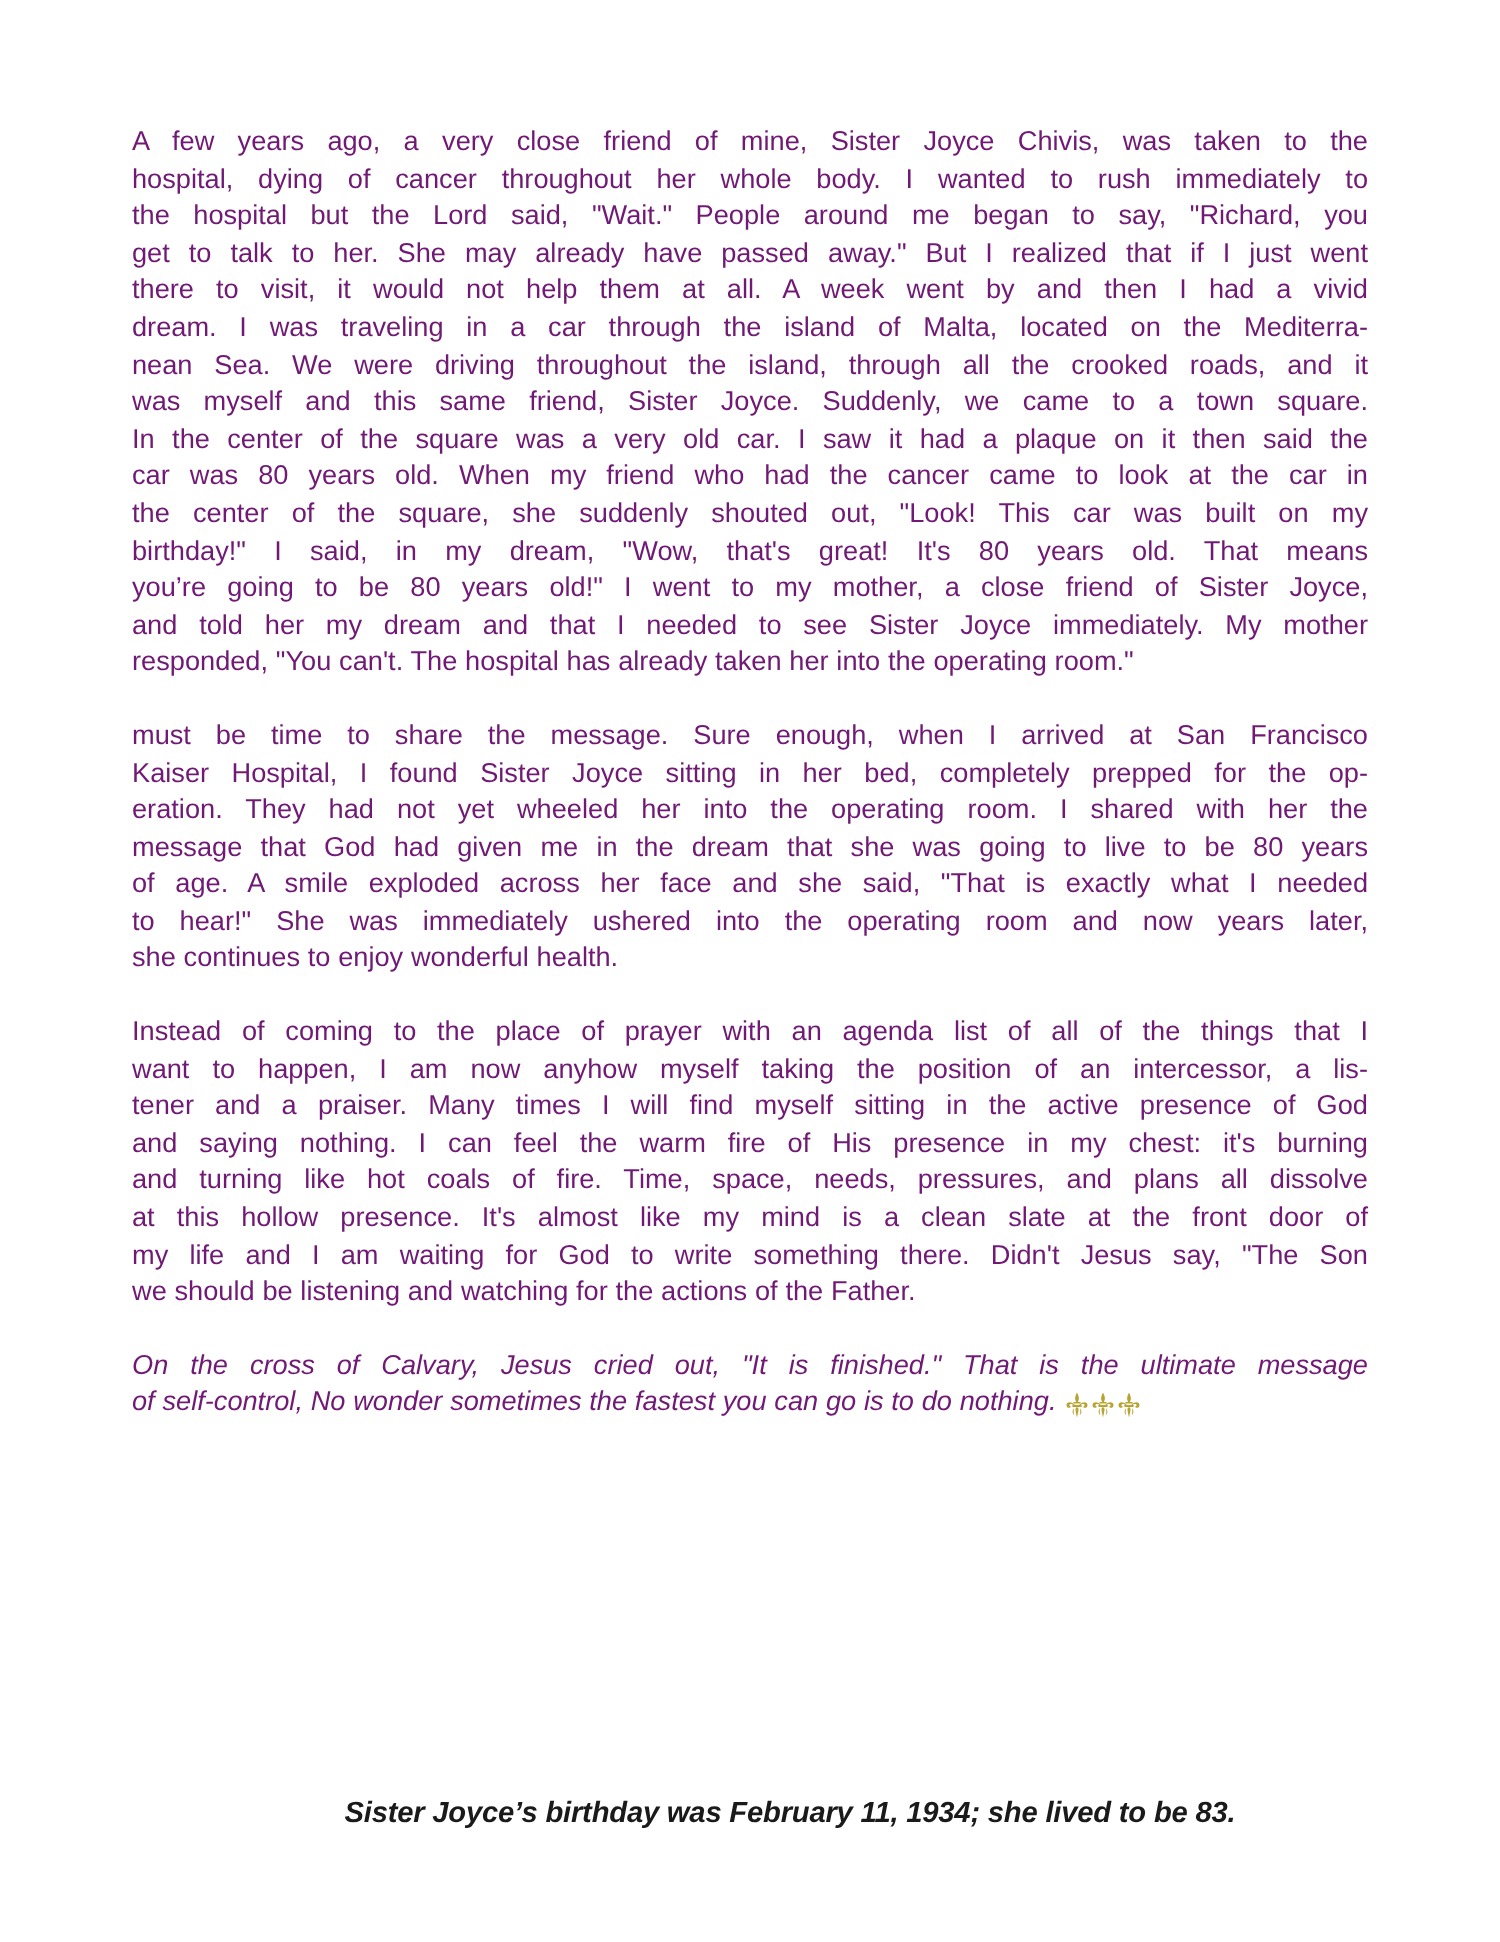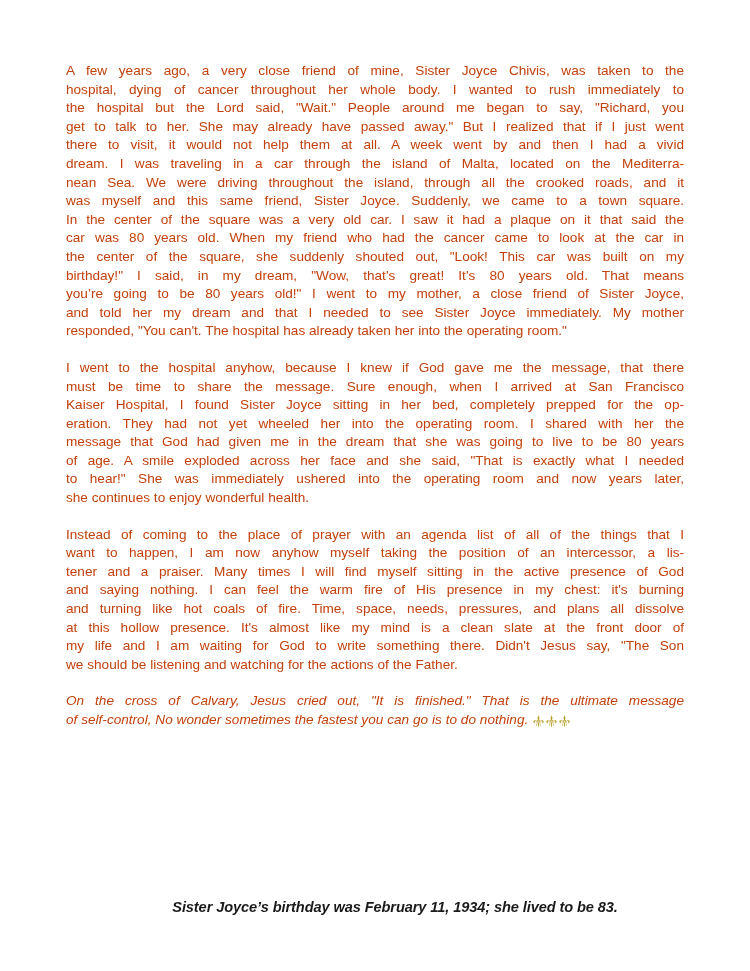--- a/index.html
+++ b/index.html
@@ -19,21 +19,21 @@
   }
   .text-column {
     position: absolute;
     left: 66px;
     top: 62px;
     width: 618px;
   }
   .para {
     font-size: 13.6px;
     line-height: 18.6px;
-    color: #c2410c;
+    color: #701a75;
     text-align: justify;
     text-justify: inter-word;
     margin: 0 0 18px 0;
     word-spacing: 0.1px;
     -webkit-font-smoothing: antialiased;
   }
   .para:last-child {
     margin-bottom: 4px;
     font-style: italic;
   }
@@ -87,31 +87,30 @@
 
     <p class="para">
       <span class="jline">A few years ago, a very close friend of mine, Sister Joyce Chivis, was taken to the</span>
       <span class="jline">hospital, dying of cancer throughout her whole body.  I wanted to rush immediately to</span>
       <span class="jline">the hospital but the Lord said, "Wait."  People around me began to say, "Richard, you</span>
       <span class="jline">get to talk to her.  She may already have passed away."  But I realized that if I just went</span>
       <span class="jline">there to visit, it would not help them at all.  A week went by and then I had a vivid</span>
       <span class="jline">dream.  I was traveling in a car through the island of Malta, located on the Mediterra-</span>
       <span class="jline">nean Sea.  We were driving throughout the island, through all the crooked roads, and it</span>
       <span class="jline">was myself and this same friend, Sister Joyce.  Suddenly, we came to a town square.</span>
-      <span class="jline">In the center of the square was a very old car.  I saw it had a plaque on it that said the</span>
+      <span class="jline">In the center of the square was a very old car.  I saw it had a plaque on it then said the</span>
       <span class="jline">car was 80 years old.  When my friend who had the cancer came to look at the car in</span>
       <span class="jline">the center of the square, she suddenly shouted out, "Look!  This car was built on my</span>
       <span class="jline">birthday!"  I said, in my dream, "Wow, that's great!  It's 80 years old.  That means</span>
       <span class="jline">you’re going to be 80 years old!"  I went to my mother, a close friend of Sister Joyce,</span>
       <span class="jline">and told her my dream and that I needed to see Sister Joyce immediately.  My mother</span>
       <span class="jline last">responded, "You can't.  The hospital has already taken her into the operating room."</span>
     </p>
 
     <p class="para">
-      <span class="jline">I went to the hospital anyhow, because I knew if God gave me the message, that there</span>
       <span class="jline">must be time to share the message.  Sure enough, when I arrived at San Francisco</span>
       <span class="jline">Kaiser Hospital, I found Sister Joyce sitting in her bed, completely prepped for the op-</span>
       <span class="jline">eration.  They had not yet wheeled her into the operating room.  I shared with her the</span>
       <span class="jline">message that God had given me in the dream that she was going to live to be 80 years</span>
       <span class="jline">of age.  A smile exploded across her face and she said, "That is exactly what I needed</span>
       <span class="jline">to hear!"  She was immediately ushered into the operating room and now years later,</span>
       <span class="jline last">she continues to enjoy wonderful health.</span>
     </p>
 
     <p class="para">

